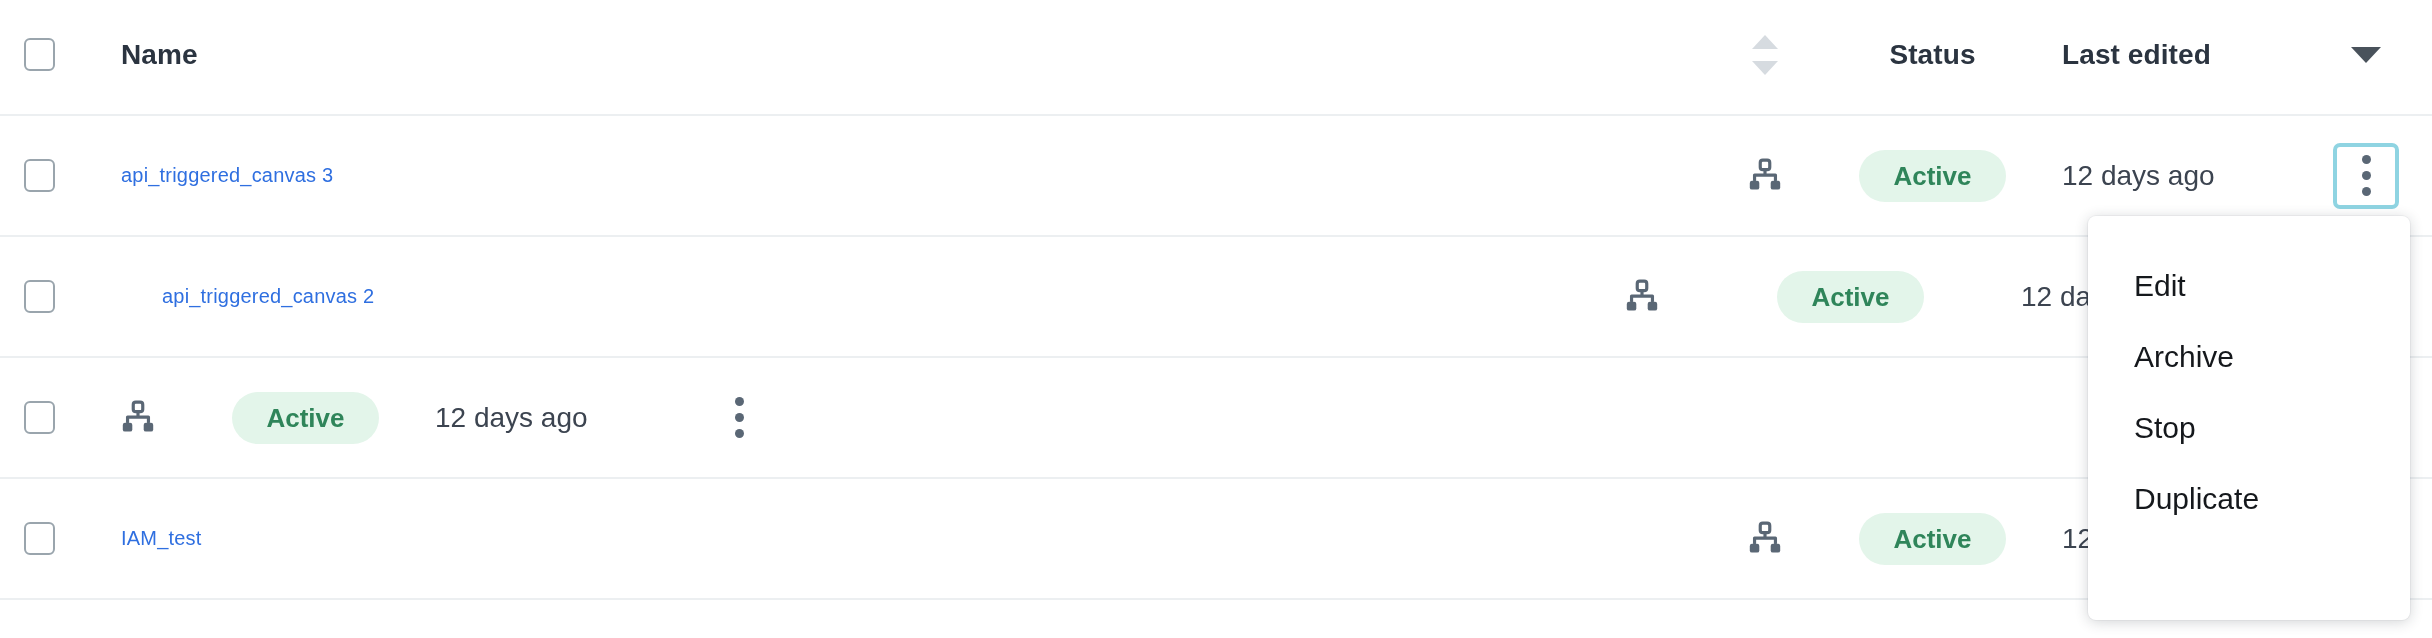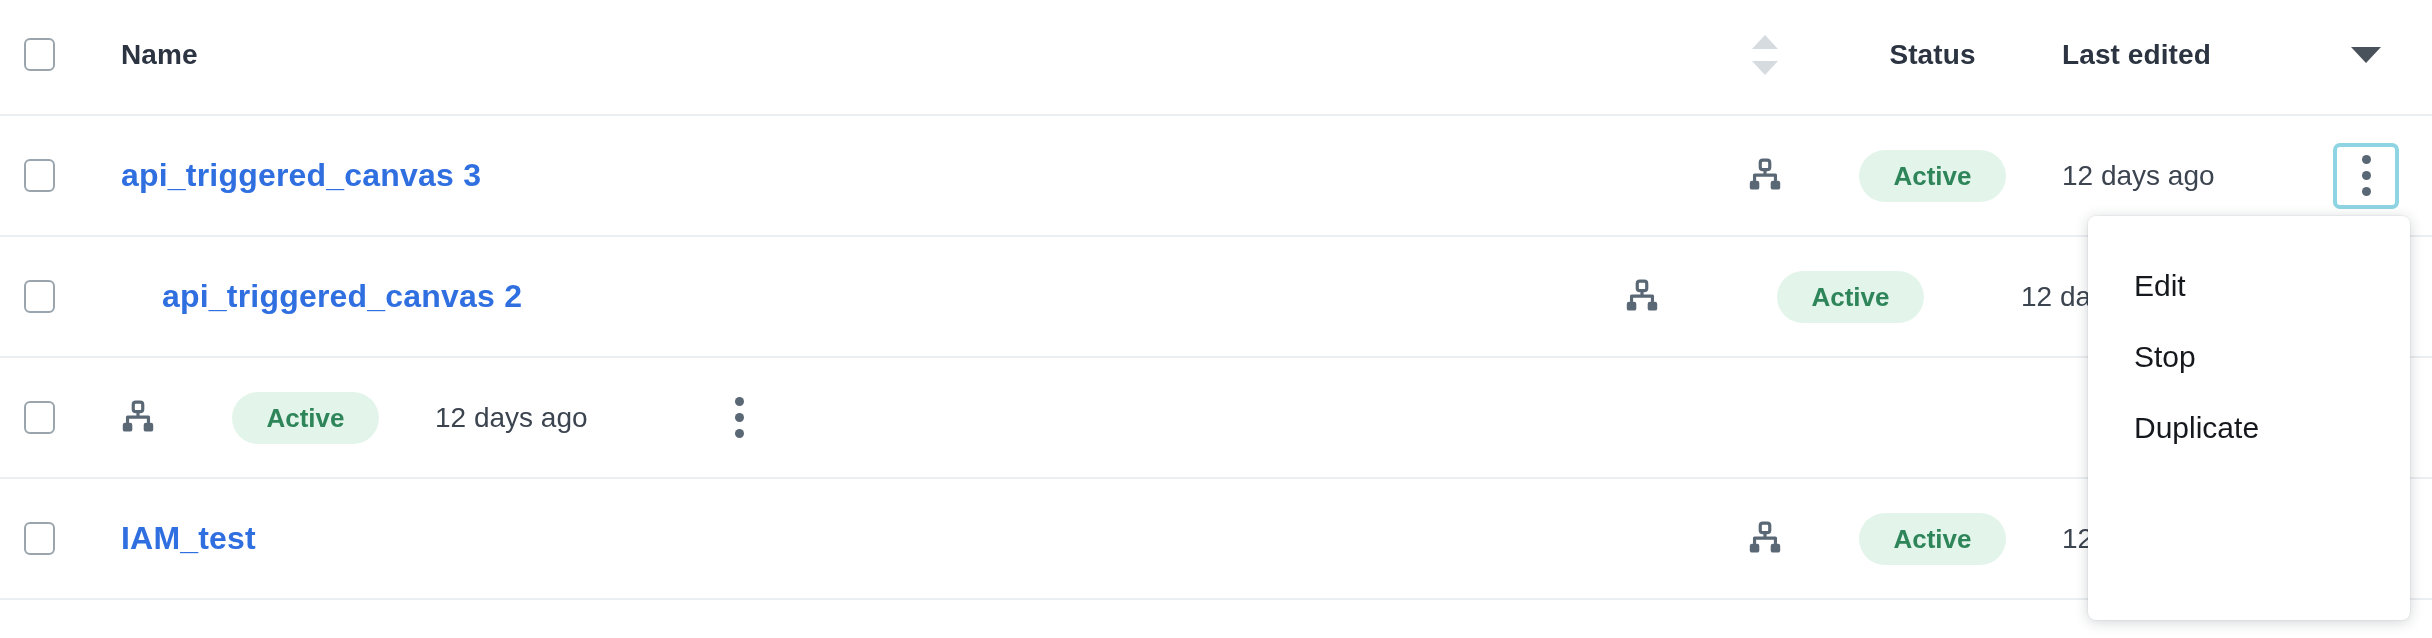--- a/index.html
+++ b/index.html
@@ -161,22 +161,22 @@
   .caret-wrap {
     width: 132px;
     min-width: 132px;
     display: flex;
     justify-content: center;
     align-items: center;
   }
 
   
   .name-link {
-    font-size: 32px;
-    font-weight: bold;
+    font-size: 20px;
+    font-weight: normal;
     color: #2f6fe0;
     white-space: nowrap;
     cursor: pointer;
     letter-spacing: 0.2px;
   }
 
   
   .org-icon { display: block; }
 
   
@@ -398,20 +398,23 @@
       </div>
     </div>
 
   </div>
 
   <div class="dropdown">
     <div class="menu-item">
       <span>Edit</span>
     </div>
     <div class="menu-item">
+      <span>Archive</span>
+    </div>
+    <div class="menu-item">
       <span>Stop</span>
     </div>
     <div class="menu-item">
       <span>Duplicate</span>
     </div>
   </div>
 
 </div>
 
 </body></html>

